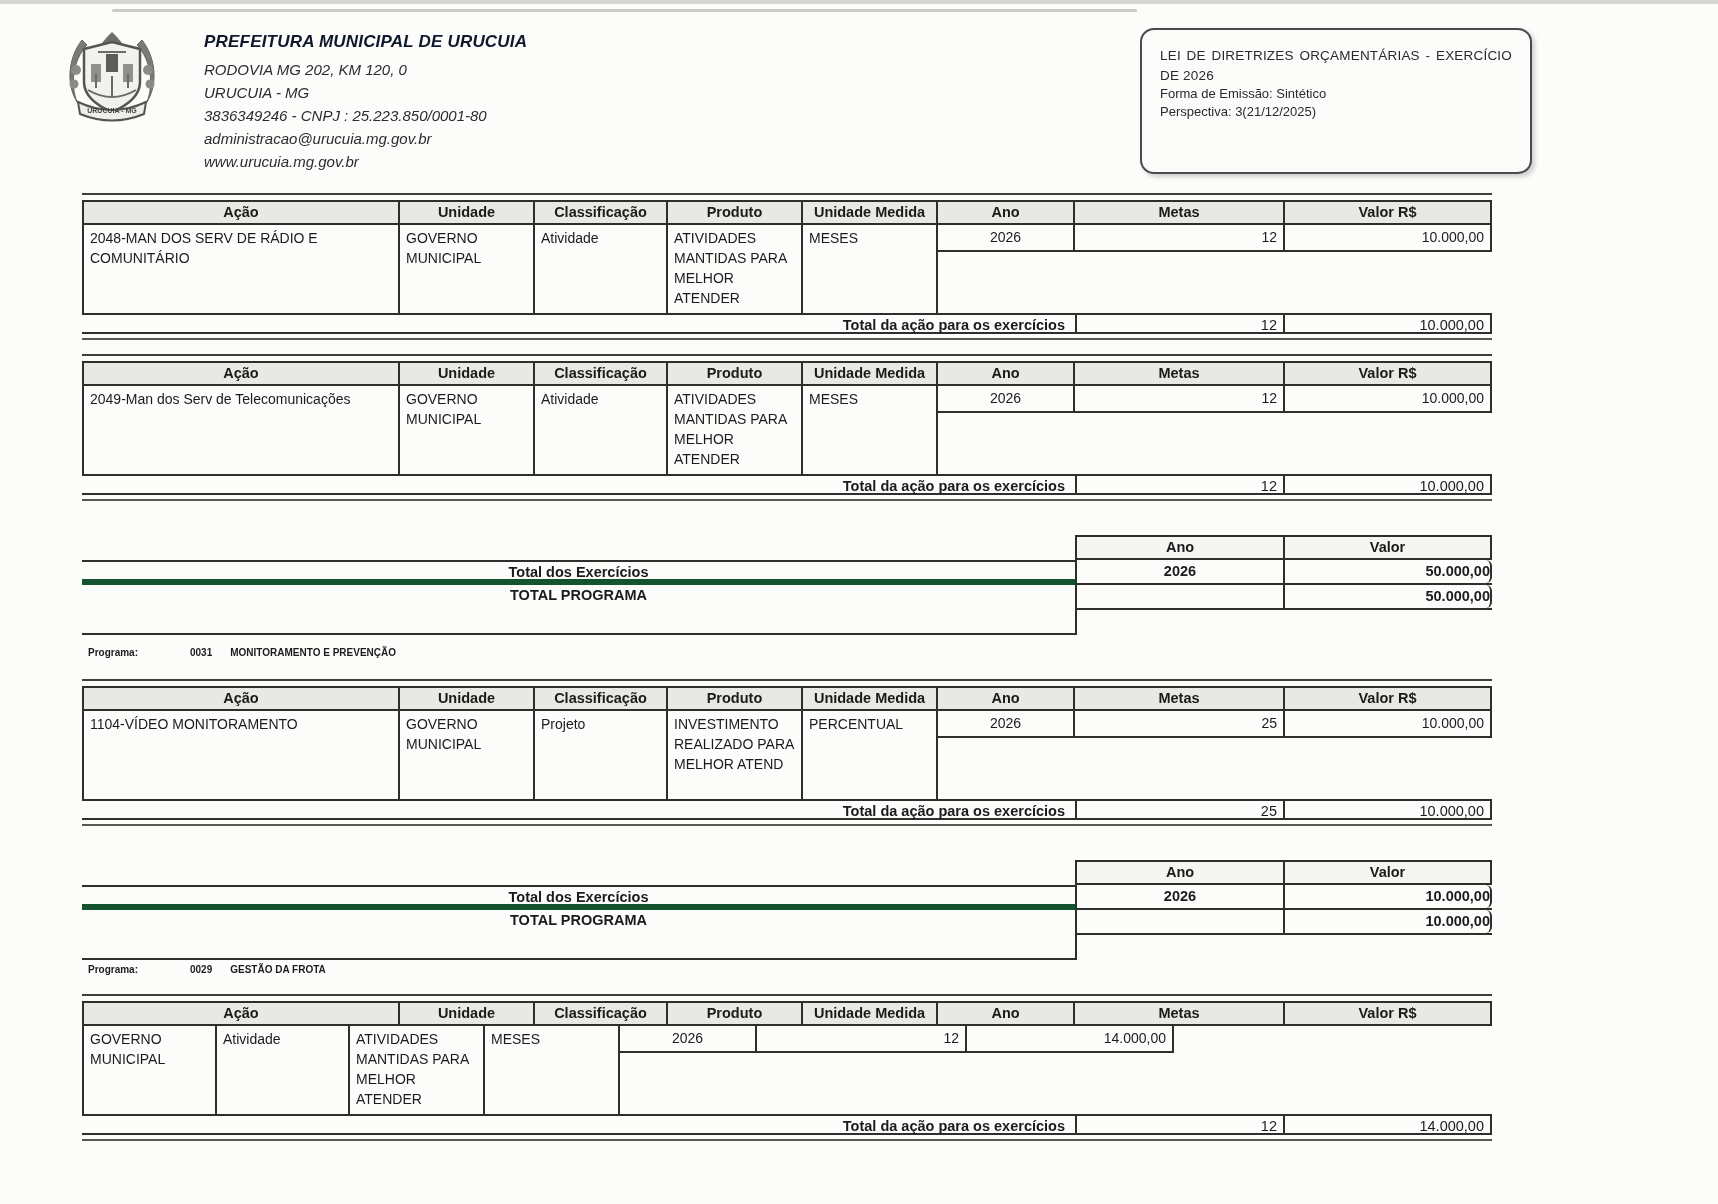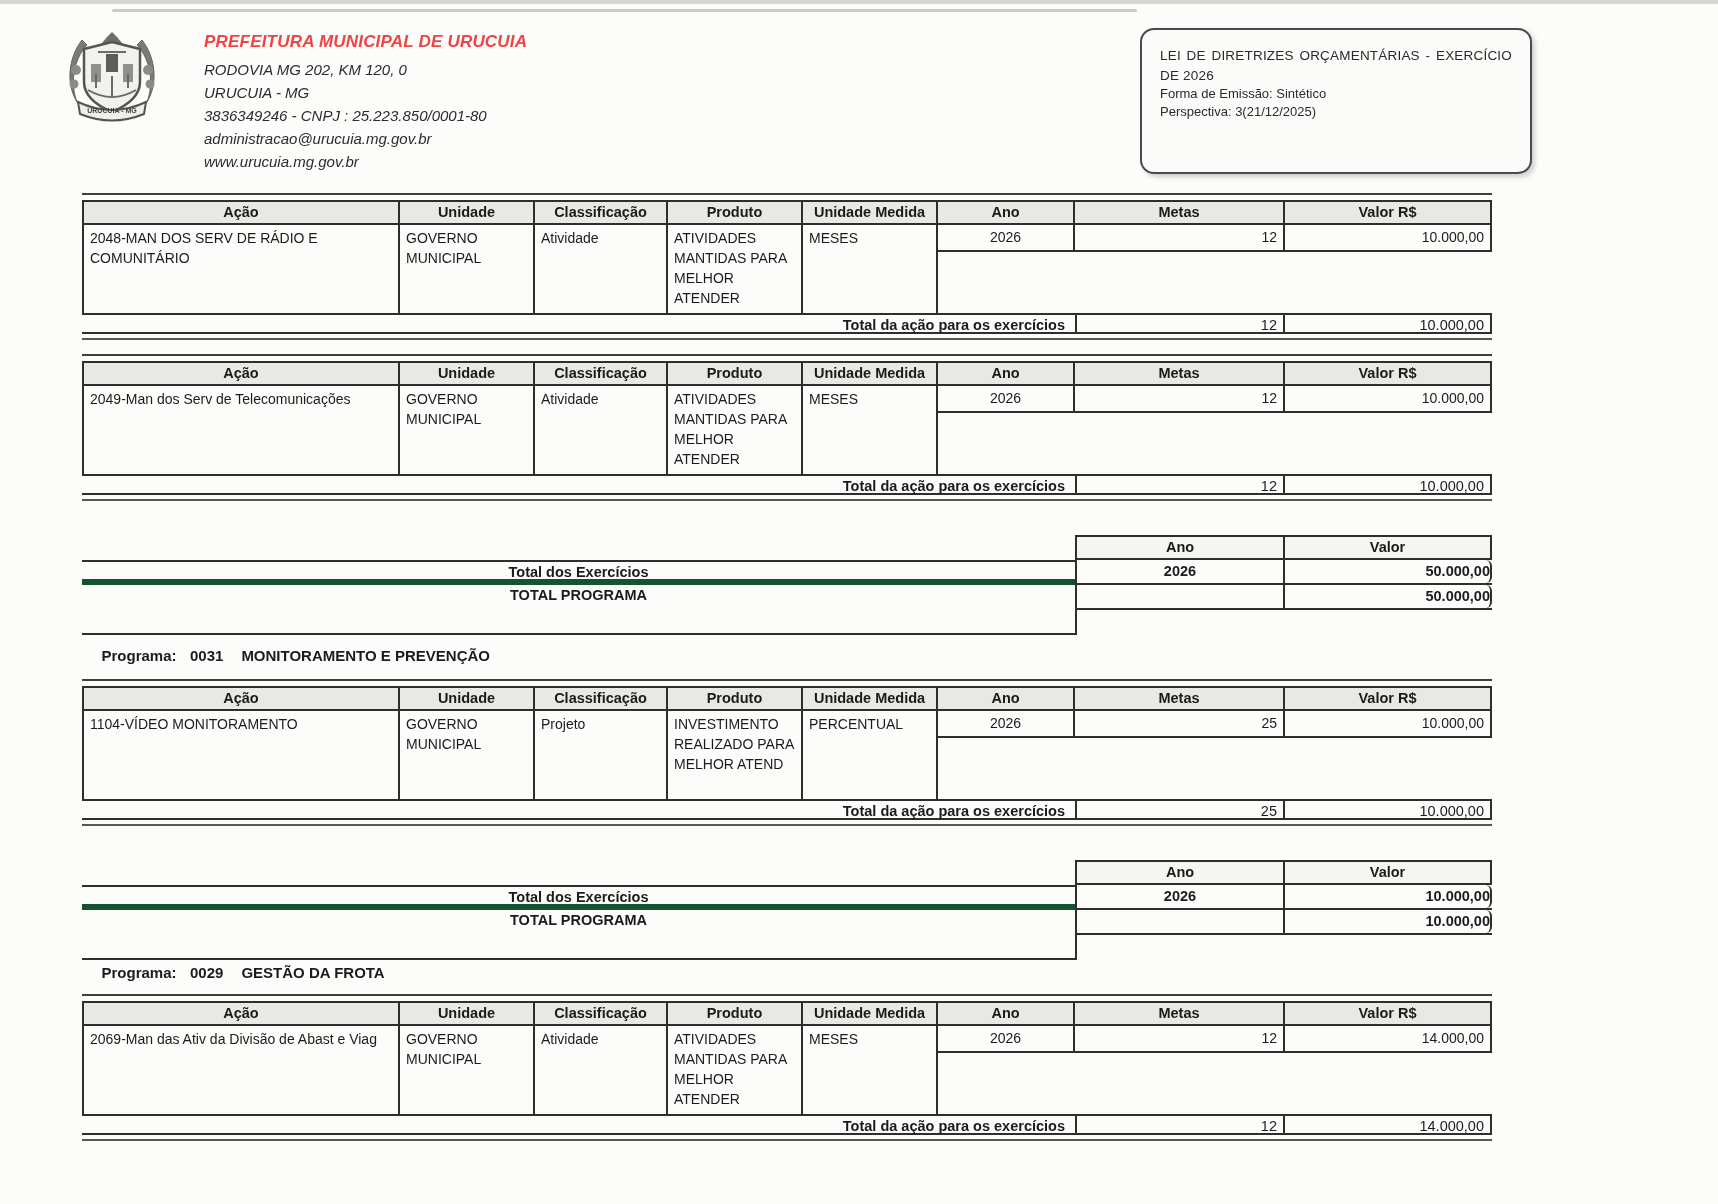--- a/index.html
+++ b/index.html
@@ -13,21 +13,21 @@
     color: #1b1b1b;
     overflow: hidden;
   }
   
   .scan-strip-top { position:absolute; top:0; left:0; width:100%; height:4px; background:#d6d6d2; }
   .scan-streak { position:absolute; top:9px; left:112px; width:1025px; height:3px; background:#bdbdb9; border-radius:2px; opacity:.8; }
 
   
   .logo { position:absolute; left:60px; top:30px; width:104px; height:96px; }
   .org-block { position:absolute; left:204px; top:32px; font-style:italic; }
-  .org-name { font-weight:bold; font-size:17px; letter-spacing:.2px; margin-bottom:9px; color:#ef4444; }
+  .org-name { font-weight:bold; font-size:17px; letter-spacing:.2px; margin-bottom:9px; color:#0f172a; }
   .org-line { font-size:15px; margin-bottom:6px; color:#2c2c2c; }
 
   .report-box {
     position:absolute; left:1140px; top:28px; width:392px; height:146px;
     border:2px solid #4a4a4a; border-radius:14px;
     background:#fbfbfa; padding:16px 18px 10px 18px;
     box-shadow: 3px 3px 5px rgba(0,0,0,.18);
     font-size:13.5px; color:#2a2a2a;
   }
   .report-title { text-align:justify; line-height:1.45; letter-spacing:.2px; }
@@ -79,21 +79,21 @@
   .tright { position:absolute; left:993px; top:0; width:417px; height:100px; border-left:2px solid #2e2e2c; }
   .tr-head { display:flex; height:25px; border-top:2px solid #2e2e2c; border-bottom:2px solid #2e2e2c; background:#f5f5f2; }
   .tr-head > div { font-weight:bold; text-align:center; line-height:21px; }
   .tr-ano { flex:none; width:208px; border-right:2px solid #2e2e2c; }
   .tr-val { flex:none; width:207px; border-right:2px solid #2e2e2c; }
   .tr-row { display:flex; height:25px; border-bottom:2px solid #2e2e2c; font-weight:bold; line-height:22px; }
   .tr-row .tr-ano { text-align:center; }
   .tr-row .tr-val { text-align:right; padding-right:0;border-radius:6px; }
 
   
-  .programa { display:flex; font-weight:bold; font-size:15px; padding-left:6px; height:20px;text-align:center; }
+  .programa { display:flex; font-weight:bold; font-size:10px; padding-left:6px; height:20px; }
   .programa .p-label { width:102px; }
   .programa .p-code { margin-right:18px; }
 
   
   .mt14 { margin-top:14px; }
   .mt34 { margin-top:34px; }
   .mt12 { margin-top:12px; }
   .mt10 { margin-top:10px; }
   .mt4  { margin-top:4px; }
 </style>
@@ -298,21 +298,20 @@
         <div class="cell c-acao">Ação</div>
         <div class="cell c-uni">Unidade</div>
         <div class="cell c-cls">Classificação</div>
         <div class="cell c-pro">Produto</div>
         <div class="cell c-um">Unidade Medida</div>
         <div class="cell c-ano">Ano</div>
         <div class="cell c-met">Metas</div>
         <div class="cell c-val">Valor R$</div>
       </div>
       <div class="arow abody">
-        <div class="cell c-acao">2069-Man das Ativ da Divisão de Abast e Viag</div>
         <div class="cell c-uni">GOVERNO MUNICIPAL</div>
         <div class="cell c-cls">Atividade</div>
         <div class="cell c-pro">ATIVIDADES MANTIDAS PARA MELHOR ATENDER</div>
         <div class="cell c-um">MESES</div>
         <div class="mini">
           <div class="cell c-ano center">2026</div>
           <div class="cell c-met num">12</div>
           <div class="cell c-val num">14.000,00</div>
         </div>
       </div>

